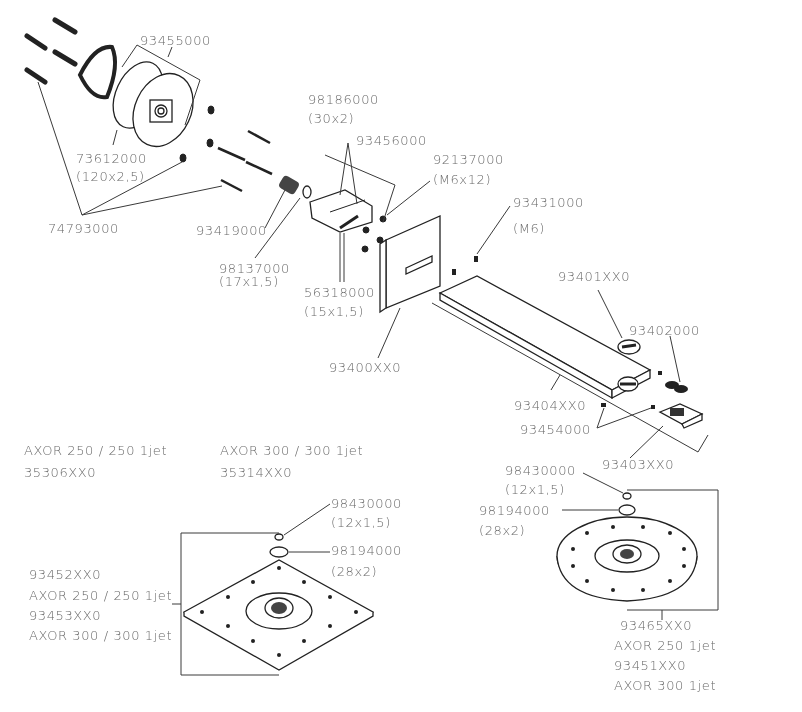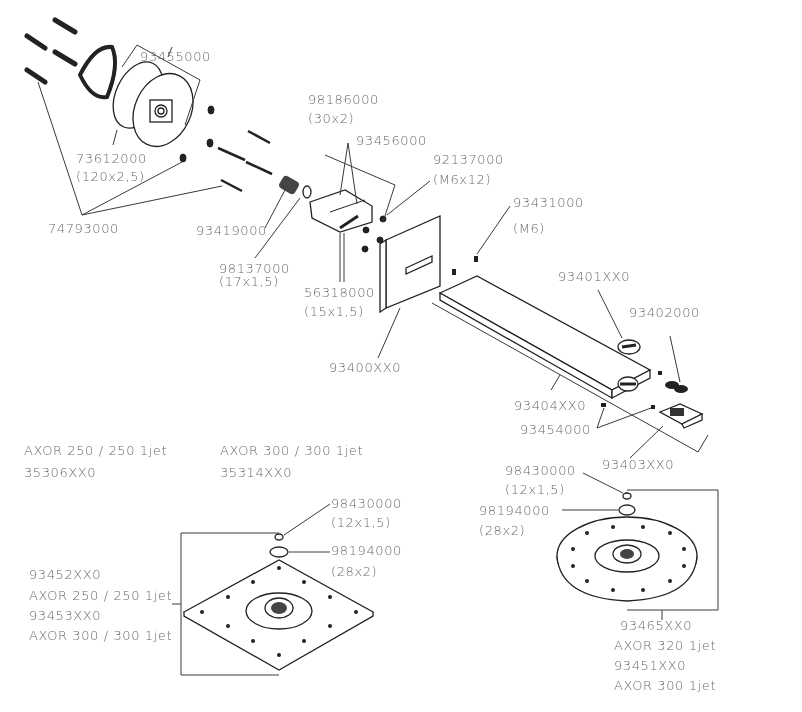--- a/index.html
+++ b/index.html
@@ -172,39 +172,39 @@
           <circle cx="613" cy="590" r="2"></circle>
           <circle cx="643" cy="590" r="2"></circle>
     </g>
     <polyline class="ln" points="627,490 718,490 718,610 627,610"></polyline>
     <line class="ln" x1="662" y1="610" x2="662" y2="620"></line>
     <line class="ln" x1="583" y1="473" x2="623" y2="493"></line>
     <line class="ln" x1="562" y1="510" x2="618" y2="510"></line>
   </g>
 </svg>
 
-<div class="lbl" style="left:140px;top:48px">93455000</div>
+<div class="lbl" style="left:140px;top:32px">93455000</div>
 <div class="lbl" style="left:76px;top:150px">73612000</div>
 <div class="lbl" style="left:76px;top:168px">(120x2,5)</div>
 <div class="lbl" style="left:48px;top:220px">74793000</div>
 <div class="lbl" style="left:196px;top:222px">93419000</div>
 <div class="lbl" style="left:308px;top:91px">98186000</div>
 <div class="lbl" style="left:308px;top:110px">(30x2)</div>
 <div class="lbl" style="left:356px;top:132px">93456000</div>
 <div class="lbl" style="left:433px;top:151px">92137000</div>
 <div class="lbl" style="left:433px;top:171px">(M6x12)</div>
 <div class="lbl" style="left:219px;top:260px">98137000</div>
 <div class="lbl" style="left:219px;top:273px">(17x1,5)</div>
 <div class="lbl" style="left:304px;top:284px">56318000</div>
 <div class="lbl" style="left:304px;top:303px">(15x1,5)</div>
 <div class="lbl" style="left:513px;top:194px">93431000</div>
 <div class="lbl" style="left:513px;top:220px">(M6)</div>
 <div class="lbl" style="left:329px;top:359px">93400XX0</div>
 <div class="lbl" style="left:558px;top:268px">93401XX0</div>
-<div class="lbl" style="left:629px;top:304px">93402000</div>
+<div class="lbl" style="left:629px;top:322px">93402000</div>
 <div class="lbl" style="left:514px;top:397px">93404XX0</div>
 <div class="lbl" style="left:520px;top:421px">93454000</div>
 <div class="lbl" style="left:602px;top:456px">93403XX0</div>
 
 <div class="lbl" style="left:24px;top:442px">AXOR 250 / 250 1jet</div>
 <div class="lbl" style="left:24px;top:464px">35306XX0</div>
 <div class="lbl" style="left:220px;top:442px">AXOR 300 / 300 1jet</div>
 <div class="lbl" style="left:220px;top:464px">35314XX0</div>
 
 <div class="lbl" style="left:331px;top:495px">98430000</div>
@@ -214,16 +214,16 @@
 <div class="lbl" style="left:29px;top:566px">93452XX0</div>
 <div class="lbl" style="left:29px;top:587px">AXOR 250 / 250 1jet</div>
 <div class="lbl" style="left:29px;top:607px">93453XX0</div>
 <div class="lbl" style="left:29px;top:627px">AXOR 300 / 300 1jet</div>
 
 <div class="lbl" style="left:505px;top:462px">98430000</div>
 <div class="lbl" style="left:505px;top:481px">(12x1,5)</div>
 <div class="lbl" style="left:479px;top:502px">98194000</div>
 <div class="lbl" style="left:479px;top:522px">(28x2)</div>
 <div class="lbl" style="left:620px;top:617px">93465XX0</div>
-<div class="lbl" style="left:614px;top:637px">AXOR 320 1jet</div>
+<div class="lbl" style="left:614px;top:637px">AXOR 250 1jet</div>
 <div class="lbl" style="left:614px;top:657px">93451XX0</div>
 <div class="lbl" style="left:614px;top:677px">AXOR 300 1jet</div>
 </div>
 
 </body></html>

